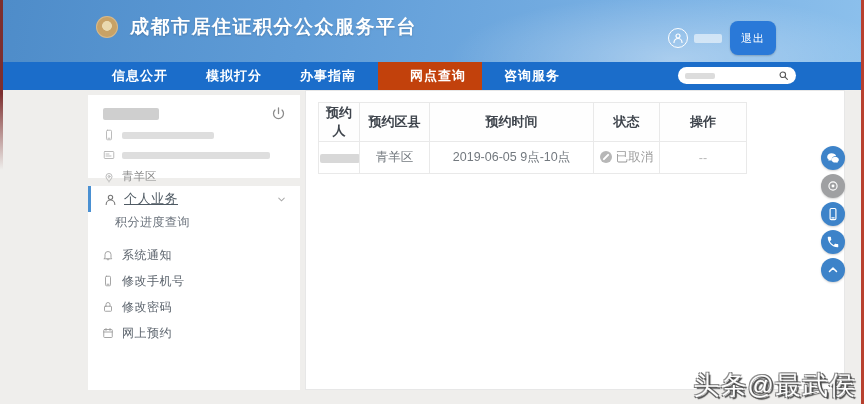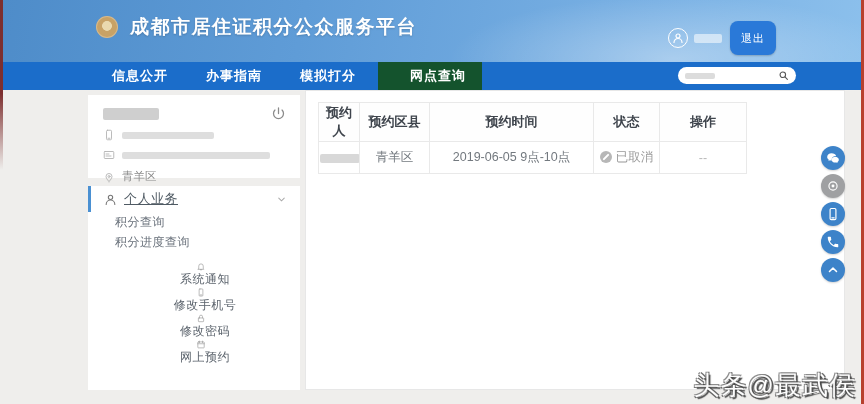--- a/index.html
+++ b/index.html
@@ -36,21 +36,21 @@
     padding:0 11px;border-radius:8px;cursor:pointer;letter-spacing:1px;
     box-shadow:0 1px 2px rgba(0,0,0,.2);font-family:Liberation Sans, sans-serif;
   }
   
   .nav{position:absolute;left:0;top:62px;width:864px;height:28px;background:#1b6dca;display:flex;align-items:stretch;}
   .nav-item{
     display:flex;align-items:center;padding:0 16px;margin:0 3px;
     color:#fff;font-size:13px;font-weight:bold;text-decoration:none;cursor:pointer;letter-spacing:1px;
   }
   .nav-item:first-child{margin-left:96px;}
-  .nav-item.active{background:#14532d;padding-left:32px;}
+  .nav-item.active{background:#c2410c;padding-left:32px;}
   .search{
     position:absolute;right:68px;top:5px;width:118px;height:17px;background:#fff;border-radius:9px;
     display:flex;align-items:center;padding:0 7px;box-sizing:border-box;cursor:text;
   }
   .search-redact{width:30px;height:6px;background:#dcdcdc;}
   .search .mag{margin-left:auto;display:flex;cursor:pointer;}
   .search .mag svg{width:11px;height:11px;stroke:#555;}
   
   .user-card{
     position:absolute;left:88px;top:95px;width:212px;height:83px;background:#fff;box-sizing:border-box;
@@ -73,21 +73,21 @@
   .sec-hdr svg.person{width:13px;height:13px;stroke:#777;}
   .sec-label{margin-left:7px;font-size:13px;color:#4f5a63;letter-spacing:.5px;text-decoration:underline;}
   .sec-hdr .chev{margin-left:auto;margin-right:13px;display:flex;}
   .sec-hdr .chev svg{width:11px;height:11px;stroke:#aaa;}
   .m-item{
     display:block;height:20px;line-height:20px;padding-left:27px;font-size:12px;color:#68707a;
     text-decoration:none;cursor:pointer;letter-spacing:.5px;
   }
   .m-item.active{color:#58a3de;}
   .tools{margin-top:10px;}
-  .tool-item{height:26px;display:flex;align-items:center;padding-left:14px;cursor:pointer;flex-direction:column;}
+  .tool-item{height:26px;display:flex;align-items:center;padding-left:14px;cursor:pointer;}
   .tool-item svg{width:12px;height:12px;stroke:#9b9b9b;}
   .tool-item span{margin-left:8px;font-size:12px;color:#5c646d;letter-spacing:.5px;}
   
   .panel{
     position:absolute;left:305px;top:90px;width:540px;height:300px;background:#fff;
     border:1px solid #e7e7e7;box-sizing:border-box;
   }
   .panel-hd{height:27px;line-height:27px;padding-left:13px;font-size:12px;color:#8a8a8a;border-bottom:1px solid #efefef;}
   table.appt{border-collapse:collapse;table-layout:fixed;margin:11px 0 0 12px;width:428px;padding-left:36px;}
   .appt th,.appt td{border:1px solid #e9e9e9;text-align:center;overflow:hidden;}
@@ -136,23 +136,24 @@
             <path d="M4 21c0-4.4 3.6-8 8-8s8 3.6 8 8"></path>
         </svg>
       </span>
       <span class="redact name-redact"></span>
       <button class="logout">退出</button>
     </div>
   </header>
 
   <nav class="nav">
     <a class="nav-item">信息公开</a>
+    <a class="nav-item">模拟打分</a>
     <a class="nav-item">办事指南</a>
-    <a class="nav-item">模拟打分</a>
     <a class="nav-item active">网点查询</a>
+    <a class="nav-item">咨询服务</a>
     <div class="search">
       <span class="redact search-redact"></span>
       <span class="mag">
         <svg viewBox="0 0 24 24" fill="none" stroke-width="2.4" stroke-linecap="round">
           <circle cx="10.5" cy="10.5" r="6"></circle>
             <line x1="15.2" y1="15.2" x2="20.5" y2="20.5"></line>
         </svg>
       </span>
     </div>
   </nav>
@@ -197,21 +198,20 @@
         <circle cx="12" cy="8" r="4"></circle>
           <path d="M4 21c0-4.4 3.6-8 8-8s8 3.6 8 8"></path>
       </svg>
       <span class="sec-label">个人业务</span>
       <span class="chev">
         <svg viewBox="0 0 24 24" fill="none" stroke-width="2.2" stroke-linecap="round">
             <path d="M6 9l6 6 6-6"></path>
           </svg>
       </span>
     </div>
-    <a class="m-item">积分查询</a>
     <a class="m-item">积分进度查询</a>
     <div class="tools">
       <div class="tool-item">
         <svg viewBox="0 0 24 24" fill="none" stroke-width="1.8" stroke-linecap="round">
           <path d="M6 17v-6a6 6 0 1 1 12 0v6l1.5 2.5H4.5z"></path>
             <path d="M10 20a2 2 0 0 0 4 0"></path>
         </svg>
         <span>系统通知</span>
       </div>
       <div class="tool-item">

